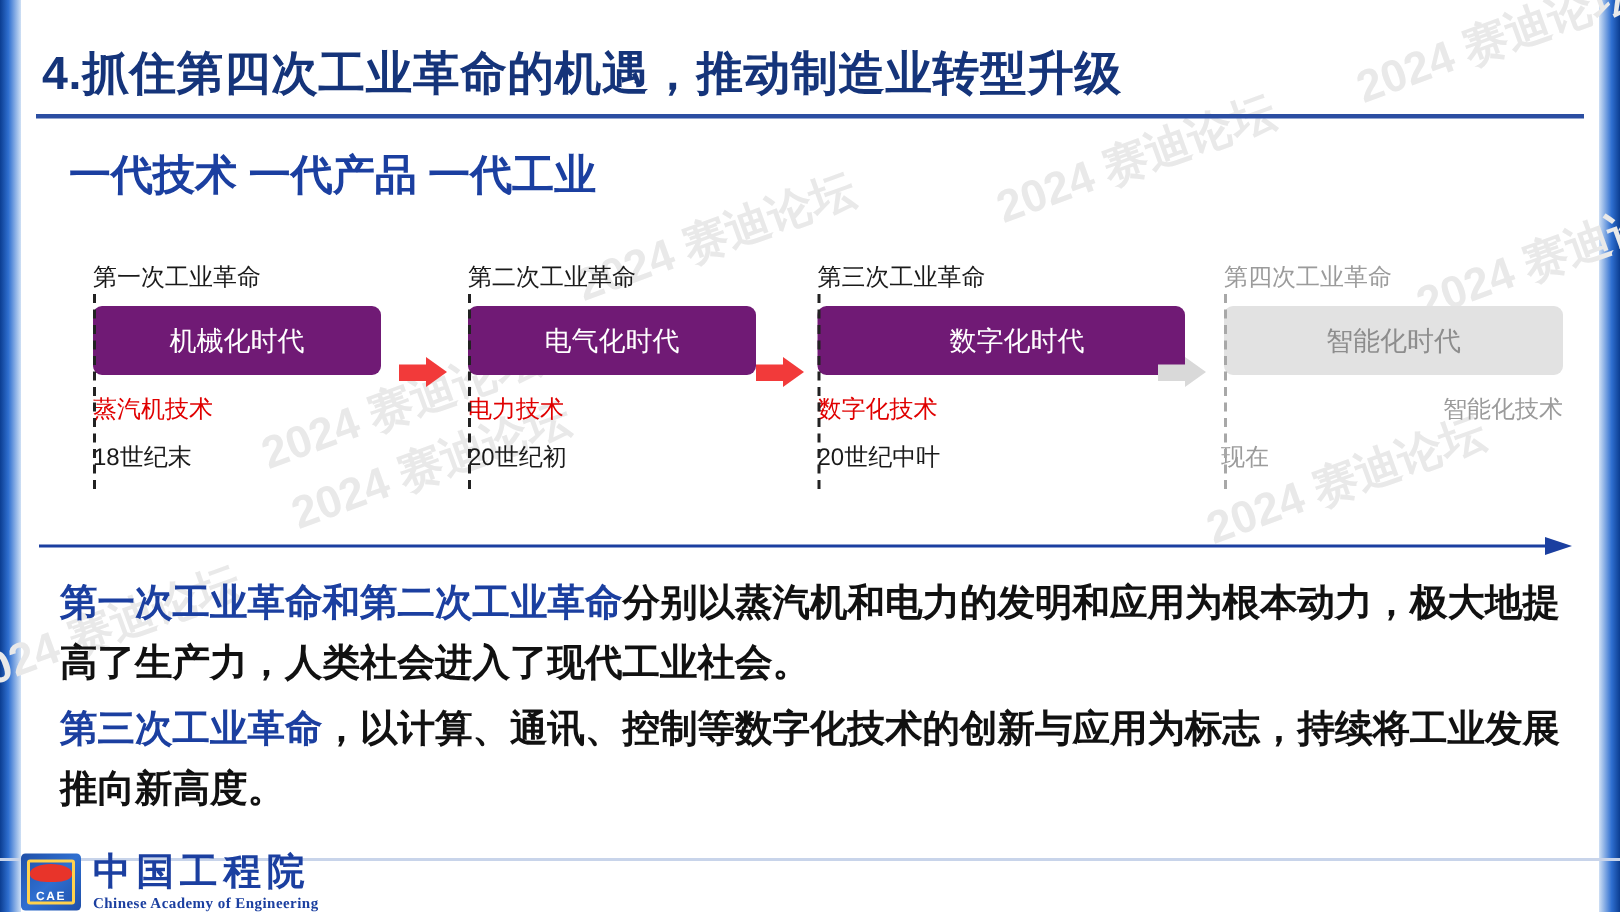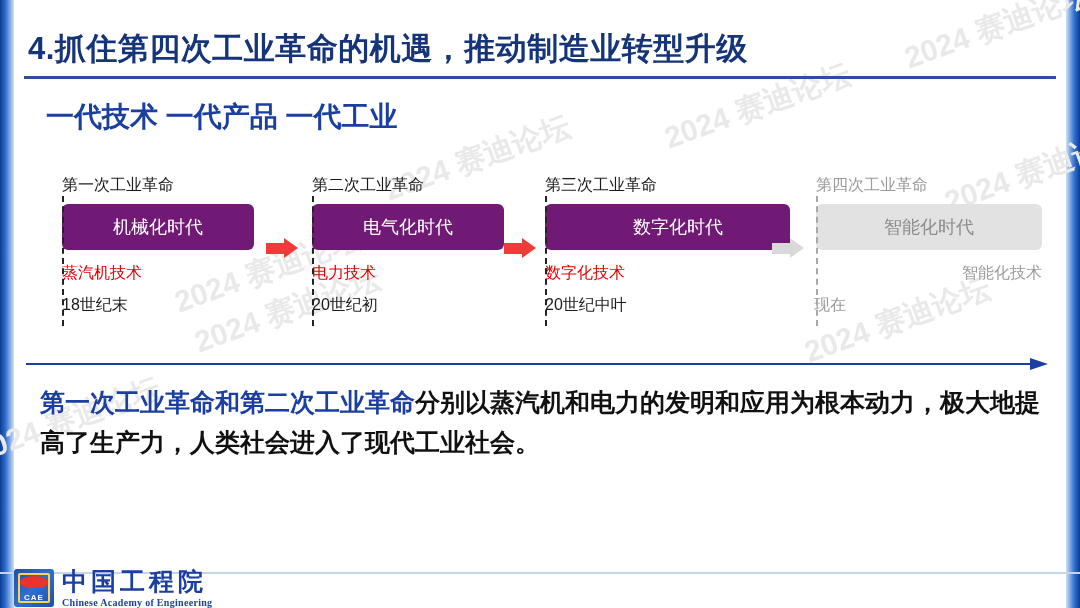--- a/index.html
+++ b/index.html
@@ -316,20 +316,21 @@
   </div>
   <div class="dashline muted" style="left:816px;"></div>
 
   <div class="axis">
     <div class="line"></div>
     <div class="head"></div>
   </div>
 
   <div class="body-text">
     <p style="margin:0 0 4px 0;"><span class="hl">第一次工业革命和第二次工业革命</span><span>分别以蒸汽机和电力的发明和应用为根本动力，极大地提高了生产力，人类社会进入了现代工业社会。</span></p>
+    <p style="margin:0;"><span class="hl">第三次工业革命</span><span>，以计算、通讯、控制等数字化技术的创新与应用为标志，持续将工业发展推向新高度。</span></p>
   </div>
 
   <div class="footer-line"></div>
   <div class="page-num">51</div>
 
   <div class="logo">
     <div class="logo-mark">
       <div class="inner"></div>
       <div class="swoosh"></div>
       <div class="cae">CAE</div>

